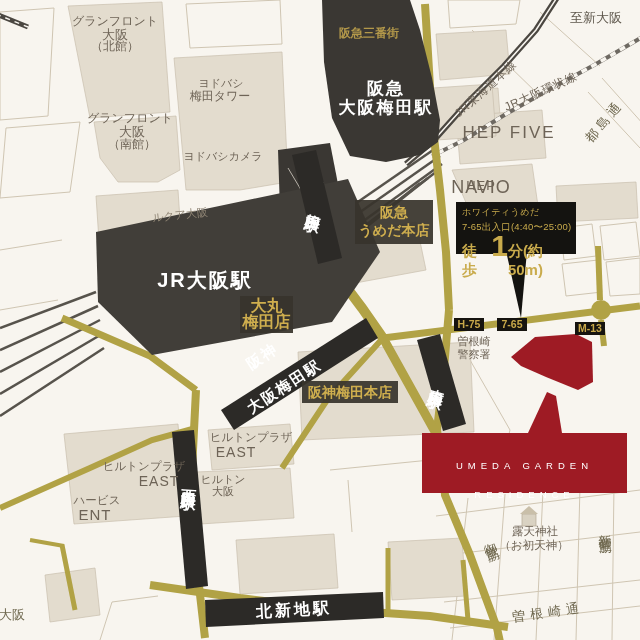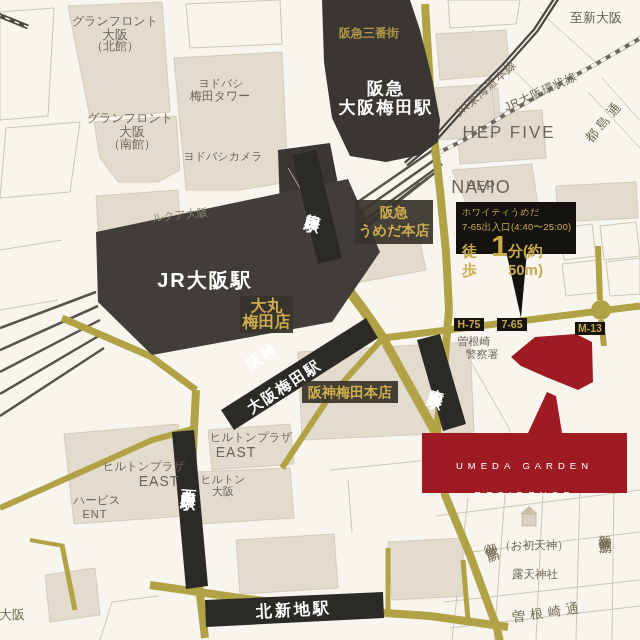--- a/index.html
+++ b/index.html
@@ -220,44 +220,44 @@
     <span class="w2">1</span>
     <span class="w3">分(約50m)</span>
   </div>
 </div>
 
 <div class="marker" style="left:454px;top:318px;width:30px;height:13px;line-height:13px;">H-75</div>
 <div class="marker" style="left:497px;top:318px;width:30px;height:13px;line-height:13px;">7-65</div>
 <div class="marker" style="left:575px;top:322px;width:30px;height:13px;line-height:13px;">M-13</div>
 
 <div class="lbl" style="left:474px;top:341px;font-size:11px;">曽根崎</div>
-<div class="lbl" style="left:474px;top:354px;font-size:11px;margin-left:8px;">警察署</div>
+<div class="lbl" style="left:474px;top:354px;font-size:11px;">警察署</div>
 
 <div class="lbl st vert" style="left:441px;top:382px;--r:16deg;font-size:15px;">東梅田駅</div>
 <div class="lbl st" style="left:262px;top:356px;--r:-33deg;font-size:15px;">阪神</div>
 <div class="lbl st" style="left:284px;top:386px;--r:-33deg;font-size:15px;">大阪梅田駅</div>
 
 <div class="redbox">
   <div class="en">UMEDA GARDEN</div>
   <div class="en">RESIDENCE</div>
 </div>
 
 <div class="lbl" style="left:251px;top:438px;font-size:11.5px;">ヒルトンプラザ</div>
 <div class="lbl" style="left:236px;top:452px;font-size:14px;letter-spacing:1px;">EAST</div>
 <div class="lbl" style="left:144px;top:467px;font-size:11.5px;">ヒルトンプラザ</div>
 <div class="lbl" style="left:159px;top:481px;font-size:14px;letter-spacing:1px;">EAST</div>
 <div class="lbl" style="left:223px;top:479px;font-size:11px;">ヒルトン</div>
 <div class="lbl" style="left:223px;top:491px;font-size:11px;">大阪</div>
 <div class="lbl" style="left:97px;top:501px;font-size:11.5px;">ハービス</div>
-<div class="lbl" style="left:95px;top:514px;font-size:11px;letter-spacing:1px;">ENT</div>
+<div class="lbl" style="left:95px;top:514px;font-size:15px;letter-spacing:1px;">ENT</div>
 
 <div class="lbl st vert" style="left:190px;top:482px;--r:4deg;font-size:15px;">西梅田駅</div>
 <div class="lbl st" style="left:294px;top:610px;--r:-3deg;font-size:16px;letter-spacing:3px;">北新地駅</div>
 
 <div class="lbl road vert" style="left:486px;top:538px;--r:-22deg;font-size:13px;letter-spacing:3px;">御堂筋</div>
-<div class="lbl" style="left:535px;top:532px;font-size:11.5px;margin-top:43px;">露天神社</div>
+<div class="lbl" style="left:535px;top:532px;font-size:11.5px;">露天神社</div>
 <div class="lbl" style="left:534px;top:546px;font-size:11.5px;">（お初天神）</div>
 <div class="lbl road vert" style="left:604px;top:528px;--r:-4deg;font-size:13px;letter-spacing:2px;">新御堂筋</div>
 <div class="lbl road" style="left:548px;top:612px;--r:-8deg;font-size:13px;letter-spacing:5px;">曽根崎通</div>
 
 <div class="tl road" style="left:-14px;top:608px;font-size:13px;">至大阪</div>
 
 </div>
 
 </body></html>

